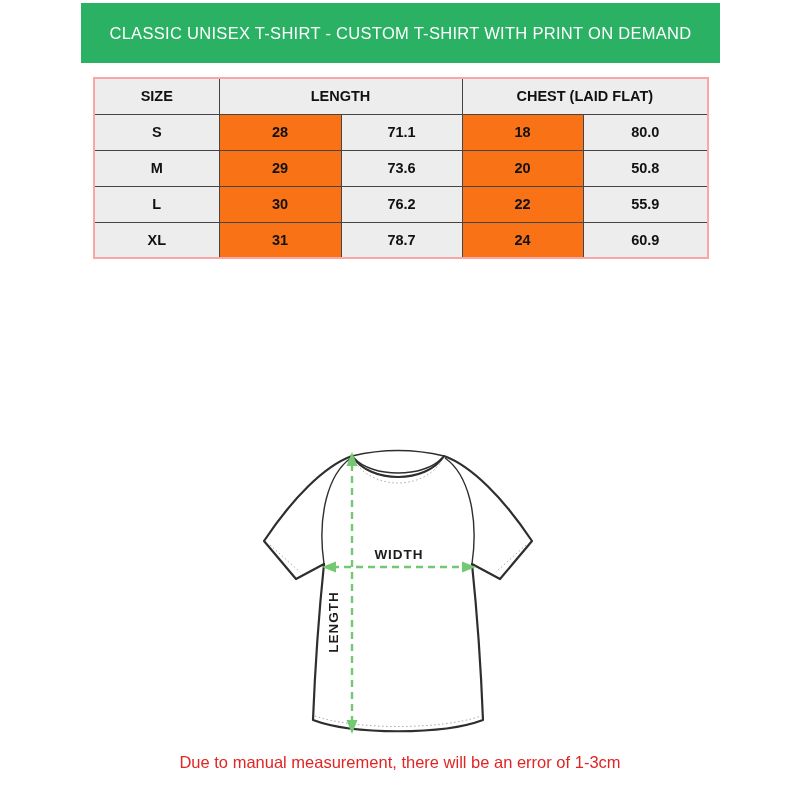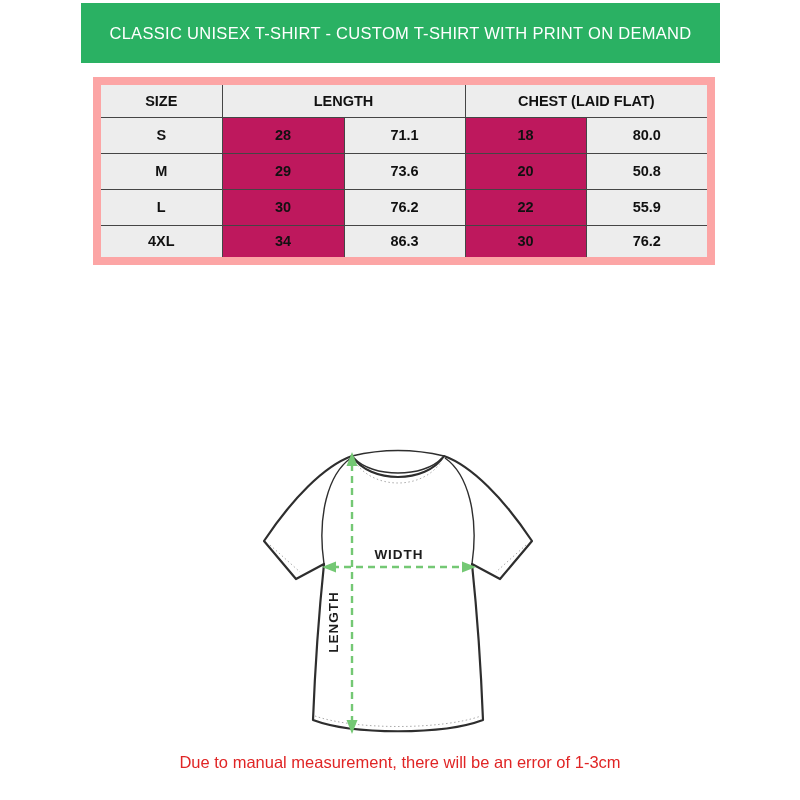--- a/index.html
+++ b/index.html
@@ -15,31 +15,31 @@
   }
   .banner h1 {
     color: #ffffff; font-size: 16.5px; font-weight: normal; letter-spacing: 0.3px;
     white-space: nowrap;
   }
 
   
   table.size-table {
     position: absolute; left: 93px; top: 77px; width: 614px;
     border-collapse: collapse; table-layout: fixed;
-    border: 8px solid #fca5a5;
+    border: 2px solid #fca5a5;
   }
   table.size-table th, table.size-table td {
     border: 1.5px solid #454545;
     text-align: center; vertical-align: middle;
     font-size: 14.5px; font-weight: bold; color: #111111;
     height: 36px; padding: 0;
   }
   table.size-table thead th { background: #EDEDED; }
   table.size-table td.gray { background: #EDEDED; }
-  table.size-table td.white { background: #be185d; }
+  table.size-table td.white { background: #f97316; }
 
   
   .diagram { position: absolute; left: 258px; top: 444px; width: 284px; height: 296px; }
   .diagram svg { display: block; }
   .diagram text {
     font-family: "Liberation Sans", sans-serif;
     font-weight: bold; font-size: 13.5px; letter-spacing: 1px; fill: #1d1d1d;
   }
 
   
@@ -88,25 +88,25 @@
         <td class="gray">50.8</td>
       </tr>
       <tr>
         <td class="gray">L</td>
         <td class="white">30</td>
         <td class="gray">76.2</td>
         <td class="white">22</td>
         <td class="gray">55.9</td>
       </tr>
       <tr>
-        <td class="gray">4XL</td>
-        <td class="white">34</td>
-        <td class="gray">86.3</td>
-        <td class="white">30</td>
-        <td class="gray">76.2</td>
+        <td class="gray">XL</td>
+        <td class="white">31</td>
+        <td class="gray">78.7</td>
+        <td class="white">24</td>
+        <td class="gray">60.9</td>
       </tr>
     </tbody>
   </table>
 
   <figure class="diagram">
     <svg width="284" height="296" viewBox="0 0 284 296">
 
       <path d="M 94 12
                C 66 22, 34 55, 6 97
                L 38 135

